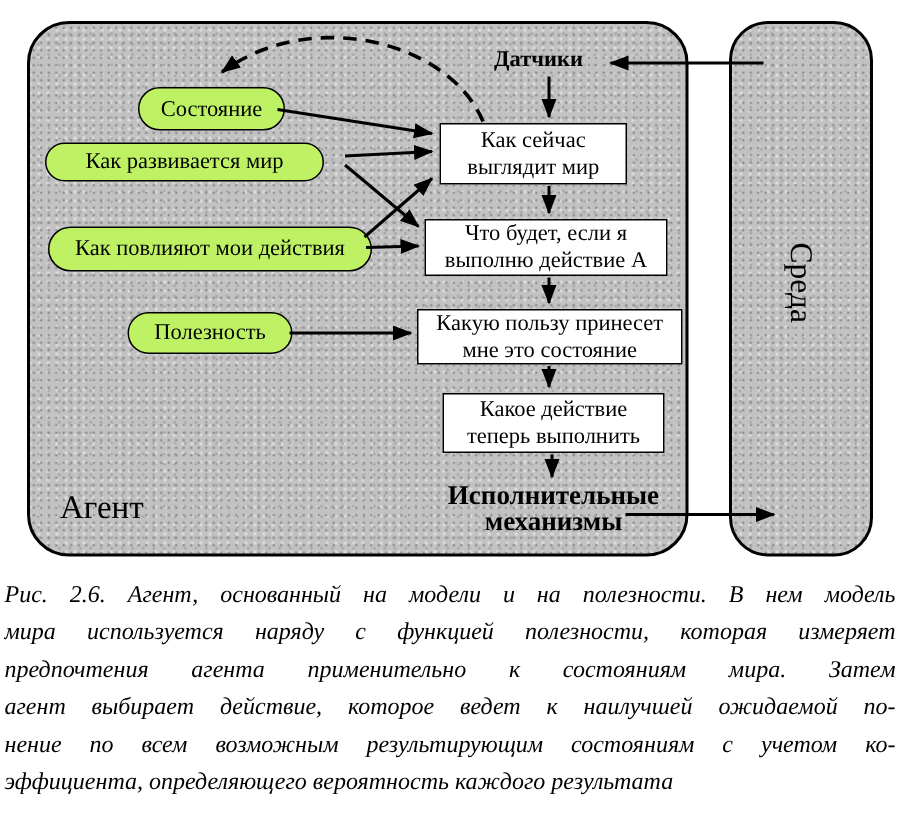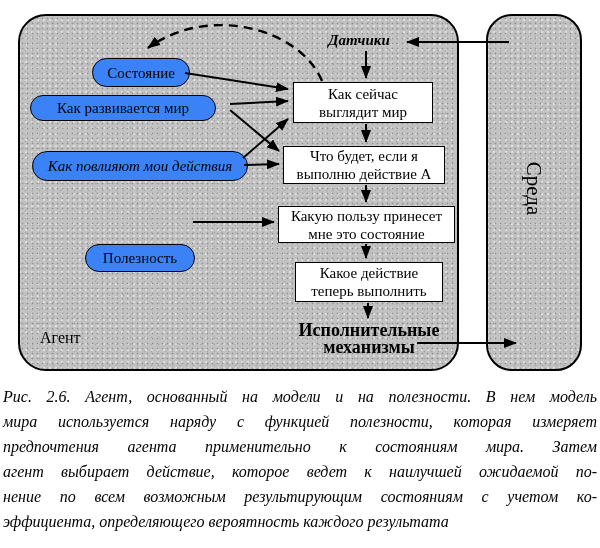--- a/index.html
+++ b/index.html
@@ -13,43 +13,43 @@
     background-color:#c2c2c2;
     background-image:
       radial-gradient(circle,#8f8f8f 0.7px,transparent 1.1px),
       radial-gradient(circle,#a8a8a8 0.7px,transparent 1.1px),
       radial-gradient(circle,#dedede 0.8px,transparent 1.2px);
     background-size:5px 5px,7px 7px,6px 6px;
     background-position:0 0,2px 3px,3px 1px;
   }
   .agent-panel{left:18px;top:14px;width:437px;height:353px;border-radius:28px;}
   .env-panel{left:486px;top:14px;width:92px;height:353px;border-radius:26px;}
-  .agent-label{position:absolute;left:40px;top:326px;font-size:16px;line-height:24px;}
+  .agent-label{position:absolute;left:40px;top:326px;font-size:22px;line-height:24px;}
   .env-label-wrap{position:absolute;left:486px;top:148px;width:96px;height:80px;
     display:flex;align-items:center;justify-content:center;}
   .env-label-wrap span{display:block;transform:rotate(90deg);font-size:21px;white-space:nowrap;}
   .sensors-label{position:absolute;left:324px;top:32px;width:70px;text-align:center;
-    font-weight:bold;font-size:15px;line-height:17px;font-style:italic;}
+    font-weight:bold;font-size:15px;line-height:17px;}
   .actuators-label{position:absolute;left:293px;top:322px;width:152px;text-align:center;
     font-weight:bold;font-size:18px;line-height:17px;white-space:pre-line;}
   .ellipse{
-    position:absolute;background:#3b82f6;border:1.5px solid #000;border-radius:999px;
+    position:absolute;background:#bef264;border:1.5px solid #000;border-radius:999px;
     display:flex;align-items:center;justify-content:center;
     font-size:15px;line-height:16px;text-align:center;box-sizing:border-box;white-space:nowrap;
   }
   .e-state{left:92px;top:58px;width:98px;height:29px;}
   .e-evolve{left:30px;top:95px;width:186px;height:26px;}
-  .e-affect{left:32px;top:151px;width:216px;height:30px;font-style:italic;}
-  .e-utility{left:85px;top:208px;width:110px;height:28px;margin-top:36px;}
+  .e-affect{left:32px;top:151px;width:216px;height:30px;}
+  .e-utility{left:85px;top:208px;width:110px;height:28px;}
   .pbox{
     position:absolute;background:#fff;border:1.5px solid #000;box-sizing:border-box;
     display:flex;align-items:center;justify-content:center;text-align:center;
     font-size:15px;line-height:18px;white-space:pre-line;
   }
-  .b-world{left:293px;top:82px;width:140px;height:41px;}
+  .b-world{left:293px;top:82px;width:125px;height:41px;}
   .b-what-if{left:283px;top:146px;width:162px;height:38px;}
   .b-utility-q{left:278px;top:206px;width:177px;height:37px;}
   .b-action{left:295px;top:262px;width:148px;height:40px;}
   .arrows{position:absolute;left:0;top:0;width:600px;height:380px;pointer-events:none;}
   .caption{position:absolute;left:3px;top:384px;width:594px;
     font-style:italic;font-size:16px;line-height:25px;}
   .cap-line{text-align:justify;text-align-last:justify;white-space:normal;}
   .cap-line.last{text-align-last:left;}
 </style>
 </head>

